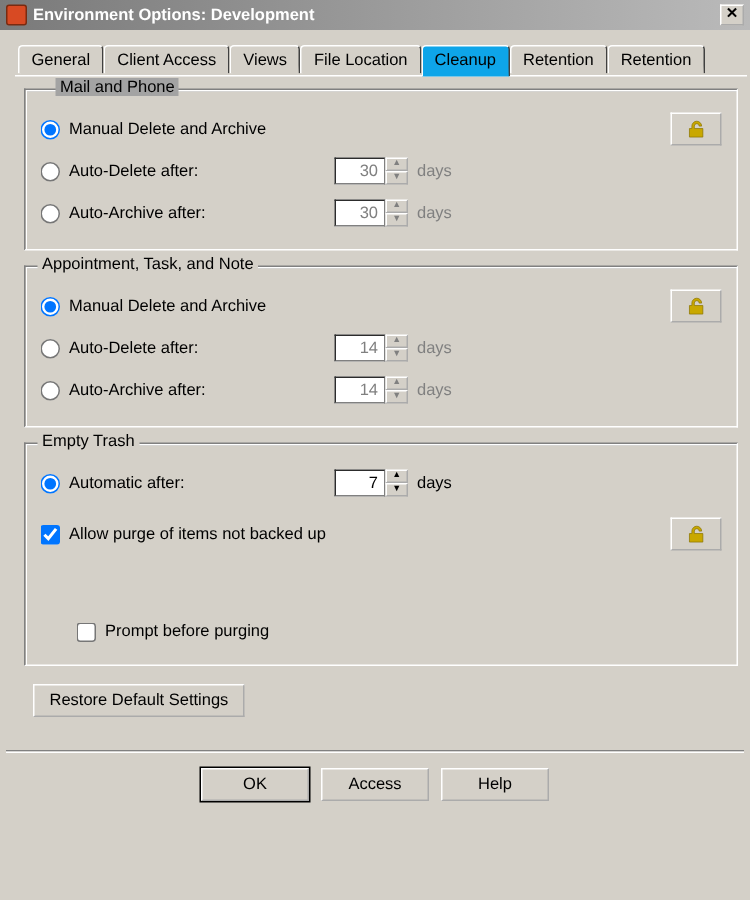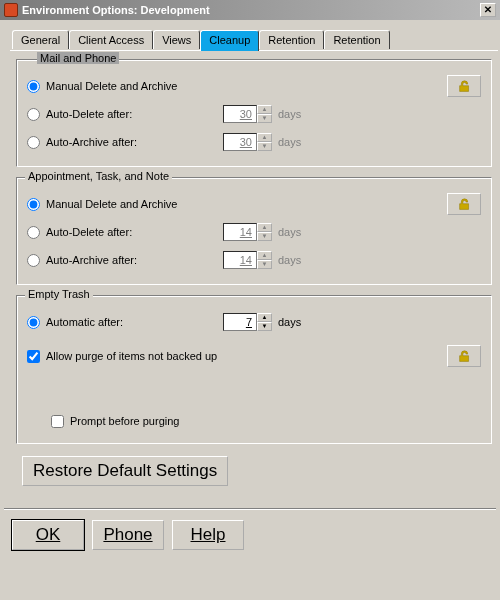--- a/index.html
+++ b/index.html
@@ -106,21 +106,20 @@
   align-items: center;
   margin-left: 6px;
 }
 .spinner input {
   width: 34px;
   padding: 2px 4px;
   text-align: right;
   font-size: 11px;
   border: 1px inset #808080;
   background: #fff;
-  text-decoration: underline;
 }
 .spinner input[disabled] {
   background: #fff;
   color: #808080;
 }
 .spin-btns {
   display: flex;
   flex-direction: column;
   margin-left: 0;
 }
@@ -154,28 +153,27 @@
   align-items: center;
   padding-left: 18px;
   height: 24px;
 }
 .indent-check { padding-left: 24px; margin-top: 39px; }
 .button-std {
   padding: 4px 10px;
   background: #d4d0c8;
   border: 1px outset #fff;
   cursor: default;
-  font-size: 17px;
+  font-size: 11px;
 }
 .bottom-btns {
   display: flex;
-  justify-content: flex-start;
+  justify-content: center;
   gap: 8px;
   padding: 8px 12px 10px 12px;
-  text-decoration: underline;
 }
 .bottom-btns .button-std { width: 72px; text-align: center; }
 .bottom-btns .default {
   outline: 1px solid #000;
 }
 .restore-row {
   padding: 2px 6px 6px 6px;
 }
 hr.sep {
   border: none;
@@ -193,20 +191,21 @@
   <span>Environment Options:  Development</span>
   <div class="spacer"></div>
   <div class="close" title="Close">✕</div>
 </div>
 
 <div class="content">
   <div class="tabs">
     <div class="tab"><span>General</span></div>
     <div class="tab"><span>Client Access</span></div>
     <div class="tab"><span>Views</span></div>
+    <div class="tab"><span>File Location</span></div>
     <div class="tab active"><span>Cleanup</span></div>
     <div class="tab"><span>Retention</span></div>
     <div class="tab"><span>Retention</span></div>
   </div>
 
   <div class="tabpanel">
 
     <div class="groupbox">
       <div class="legend" style="position:absolute;top:-8px;left:20px;background:#a3a3a3;padding:0 3px">Mail and Phone</div>
 
@@ -342,15 +341,15 @@
       <button class="button-std">Restore Default Settings</button>
     </div>
 
   </div>
 </div>
 
 <hr class="sep">
 
 <div class="bottom-btns">
   <button class="button-std default">OK</button>
-  <button class="button-std">Phone</button>
+  <button class="button-std">Access</button>
   <button class="button-std">Help</button>
 </div>
 
 </body></html>

